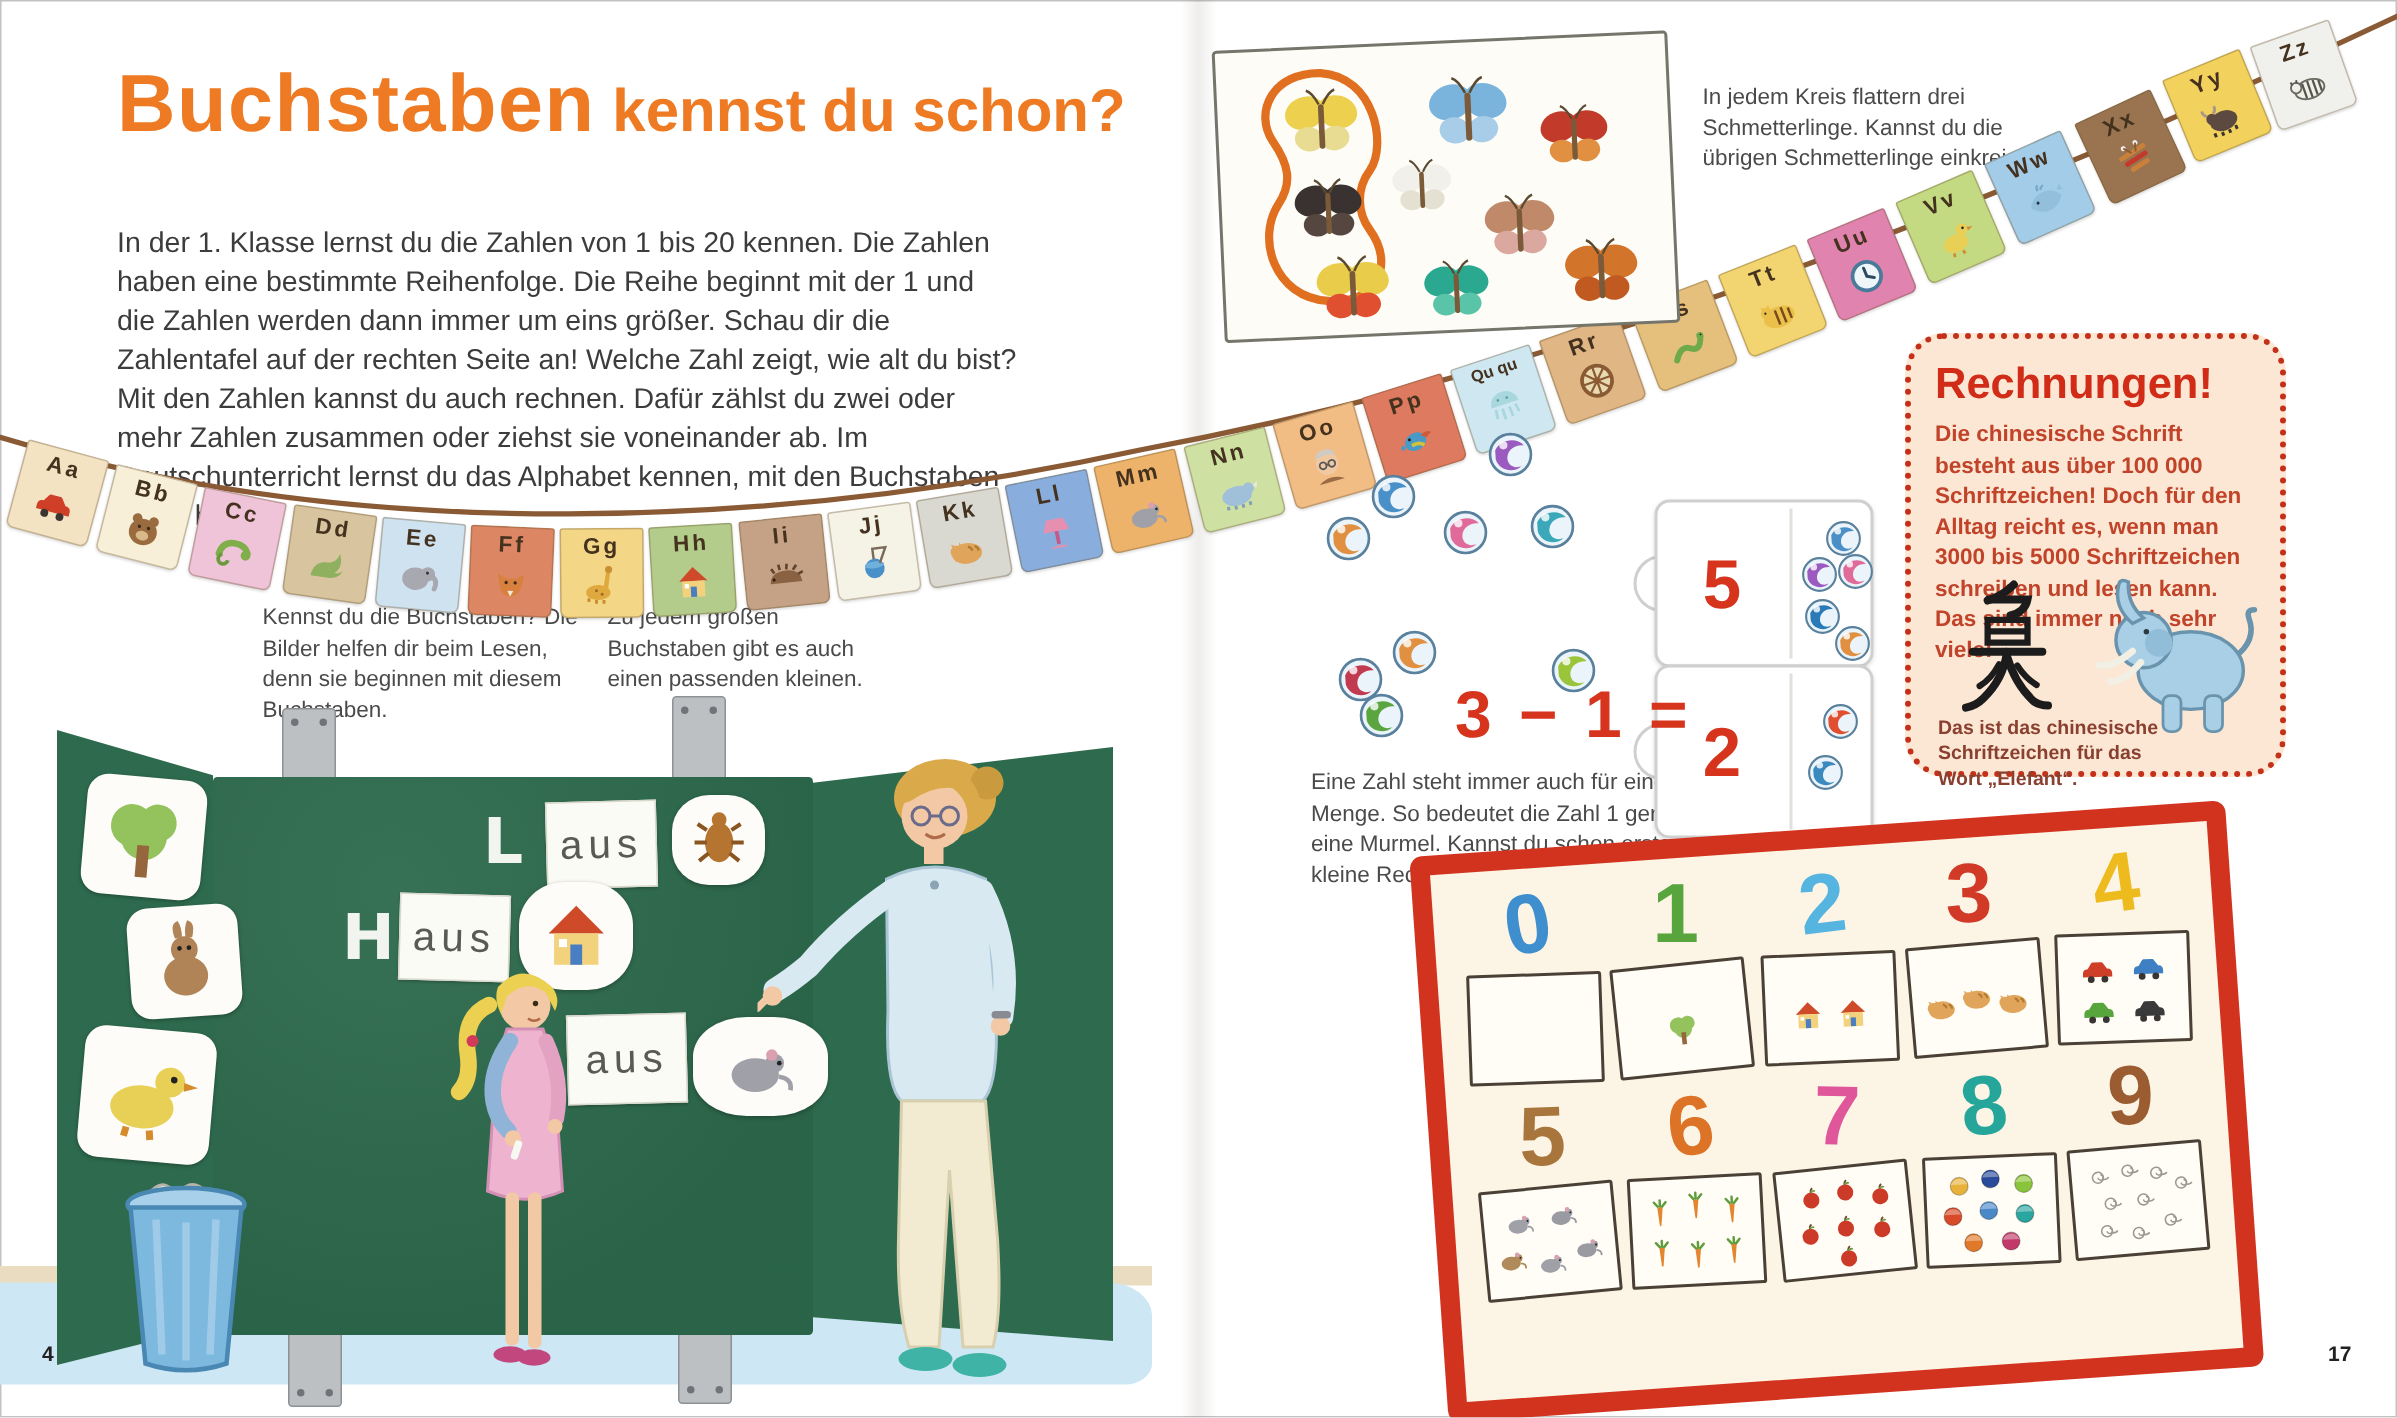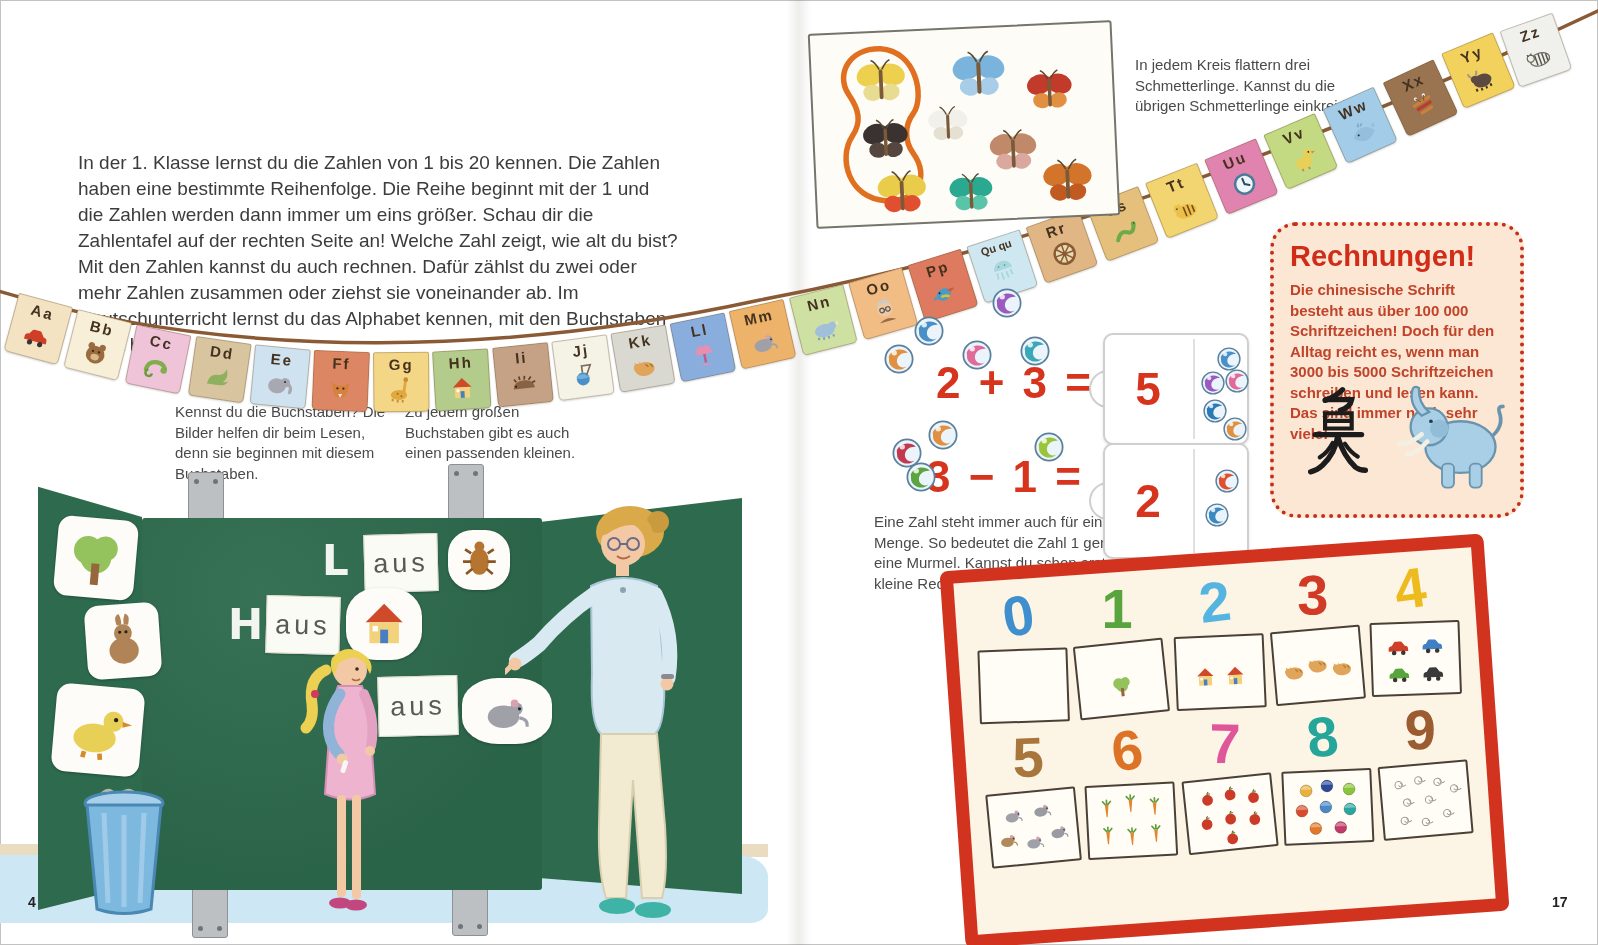--- a/index.html
+++ b/index.html
@@ -38,21 +38,21 @@
   
   .bcard{background:#fdfcf6;border:2px solid #75756b;border-radius:3px;z-index:3;}
   #bcard-back{left:852px;top:46px;width:248px;height:152px;transform:rotate(2.2deg);border-color:#9a9a90;}
   #bcard-front{left:812px;top:27px;width:300px;height:191px;transform:rotate(-2.6deg);}
   .bf{position:absolute;}
   .bf svg{width:100%;height:100%;}
   #bean{position:absolute;left:10px;top:6px;width:116px;height:180px;}
   
   .eqtext{width:172px;text-align:right;font-size:44px;font-weight:800;color:#d6341c;letter-spacing:3px;z-index:4;}
   #eq1{left:922px;top:358px;}
-  #eq2{left:912px;top:452px;}
+  #eq2{left:956px;top:452px;}
   .marble{position:absolute;z-index:4;}
   .marble svg{width:100%;height:100%;}
   .anscard{position:absolute;background:#ffffff;border:2px solid #cfcfcf;border-radius:10px;z-index:3;box-shadow:0 1px 3px rgba(0,0,0,.12);}
   .anstab{position:absolute;width:34px;height:34px;border-radius:50%;background:#ffffff;border:2px solid #cfcfcf;z-index:2;}
   .ansnum{position:absolute;left:0;top:0;width:86px;height:100%;display:flex;align-items:center;justify-content:center;
           font-size:46px;font-weight:800;color:#d6341c;}
   .ansdiv{position:absolute;left:88px;top:4px;bottom:4px;width:2px;background:#e0e0dc;}
   .ansmarbles{position:absolute;left:90px;top:0;right:0;bottom:0;}
   #ans1{left:1103px;top:333px;width:142px;height:108px;}
   #ans2{left:1103px;top:443px;width:142px;height:112px;}
@@ -337,20 +337,21 @@
             <circle cx="5.8" cy="10.6" r="2.8" fill="#f0efe8" stroke="#6a6a62"></circle>
             <path d="M9.5 9.5v8M12.5 9v9M15.5 9.3v8.4M18.3 10.5v6" stroke="#55554d" stroke-width="1.2"></path>
             <path d="M4.4 8.6l-.5-1.8M6.8 8.4l.4-1.8" stroke="#55554d"></path>
           </svg></div>
       </div>
     </div>
 
   <div id="spine" class="abs"></div>
 
   <div id="title" class="abs">
+    <span class="l2"><span class="t-lg">Buchstaben</span><span class="t-sm"> kennst du schon?</span></span>
   </div>
 
   <div id="intro" class="abs">In der 1. Klasse lernst du die Zahlen von 1 bis 20 kennen. Die Zahlen haben eine bestimmte Reihenfolge. Die Reihe beginnt mit der 1 und die Zahlen werden dann immer um eins größer. Schau dir die Zahlentafel auf der rechten Seite an! Welche Zahl zeigt, wie alt du bist? Mit den Zahlen kannst du auch rechnen. Dafür zählst du zwei oder mehr Zahlen zusammen oder ziehst sie voneinander ab. Im Deutschunterricht lernst du das Alphabet kennen, mit den Buchstaben von A bis Z.</div>
 
   <div id="cap-letters" class="abs caption">Kennst du die Buchstaben? Die Bilder helfen dir beim Lesen, denn sie beginnen mit diesem Buchstaben.</div>
   <div id="cap-case" class="abs caption">Zu jedem großen Buchstaben gibt es auch einen passenden kleinen.</div>
 
   <div id="scene" class="abs">
     <div id="skirting" class="abs"></div>
     <div id="floor" class="abs"></div>
@@ -573,21 +574,20 @@
             <ellipse cx="28" cy="12" rx="10" ry="8" fill="#d2742a" transform="rotate(18 28 12)"></ellipse>
             <ellipse cx="13.5" cy="25" rx="7" ry="6" fill="#c05a20" transform="rotate(12 13.5 25)"></ellipse>
             <ellipse cx="26.5" cy="25" rx="7" ry="6" fill="#c05a20" transform="rotate(-12 26.5 25)"></ellipse>
             <rect x="18.6" y="8" width="2.8" height="22" rx="1.4" fill="#7a5a38"></rect>
             <path d="M19 8 Q16 2 13 1 M21 8 Q24 2 27 1" stroke="#5a4a32" fill="none" stroke-width="1.2"></path>
           </svg></div>
       </div>
   </div>
   <div id="cap-butterflies" class="abs caption">In jedem Kreis flattern drei Schmetterlinge. Kannst du die übrigen Schmetterlinge einkreisen?</div>
 
-  <div id="eq1" class="abs eqtext">2 + 3 =</div>
   <div id="eq2" class="abs eqtext">3 − 1 =</div>
   <div id="loosemarbles">
       <div class="marble" style="left: 884px; top: 344px; width: 30px; height: 30px;"><svg viewBox="0 0 22 22">
           <circle cx="11" cy="11" r="10" fill="#eaf4fa" stroke="#59809c" stroke-width="1.3"></circle>
           <path d="M3.5 9 C6 3.5 14 2.5 17.5 6.5 C14 6 10 8 9.5 12 C9 16 13 18.5 16.5 16.5 C13 20.5 5.5 19 3.8 13.5 Z" fill="#e09040"></path>
           <circle cx="7.5" cy="6.5" r="2" fill="#fff" opacity=".8"></circle>
         </svg></div>
       <div class="marble" style="left: 914px; top: 316px; width: 30px; height: 30px;"><svg viewBox="0 0 22 22">
           <circle cx="11" cy="11" r="10" fill="#eaf4fa" stroke="#59809c" stroke-width="1.3"></circle>
           <path d="M3.5 9 C6 3.5 14 2.5 17.5 6.5 C14 6 10 8 9.5 12 C9 16 13 18.5 16.5 16.5 C13 20.5 5.5 19 3.8 13.5 Z" fill="#4a90c8"></path>
@@ -702,20 +702,21 @@
       <ellipse cx="72" cy="72" rx="38" ry="28" fill="#a9cfe6" stroke="#6a94ad" stroke-width="2.5"></ellipse>
       <rect x="52" y="90" width="13" height="26" rx="5" fill="#a9cfe6" stroke="#6a94ad" stroke-width="2"></rect>
       <rect x="82" y="90" width="13" height="26" rx="5" fill="#a9cfe6" stroke="#6a94ad" stroke-width="2"></rect>
       <circle cx="38" cy="50" r="20" fill="#a9cfe6" stroke="#6a94ad" stroke-width="2.5"></circle>
       <path d="M30 38 Q16 26 20 10 Q21 5 27 8 Q26 24 38 34 Z" fill="#a9cfe6" stroke="#6a94ad" stroke-width="2.5"></path>
       <path d="M30 58 Q16 70 6 68" fill="none" stroke="#f2efe4" stroke-width="5" stroke-linecap="round"></path>
       <path d="M36 66 Q24 80 14 80" fill="none" stroke="#f2efe4" stroke-width="5" stroke-linecap="round"></path>
       <circle cx="49" cy="52" r="10" fill="#92bdd8"></circle>
       <circle cx="40" cy="44" r="2" fill="#2a3a44"></circle>
     </svg>
+    <div id="fb-cap">Das ist das chinesische Schriftzeichen für das Wort „Elefant“.</div>
   </div>
 
   <div id="board" class="abs">
     <div class="nb-row" id="nb-row1">
         <div class="nb-cell">
           <div class="nb-num" style="color: rgb(63, 143, 206); transform: rotate(-5deg);">0</div>
           <div class="nb-box" style="transform: rotate(2deg);"></div>
         </div>
         <div class="nb-cell">
           <div class="nb-num" style="color: rgb(87, 165, 60); transform: rotate(4deg);">1</div>

